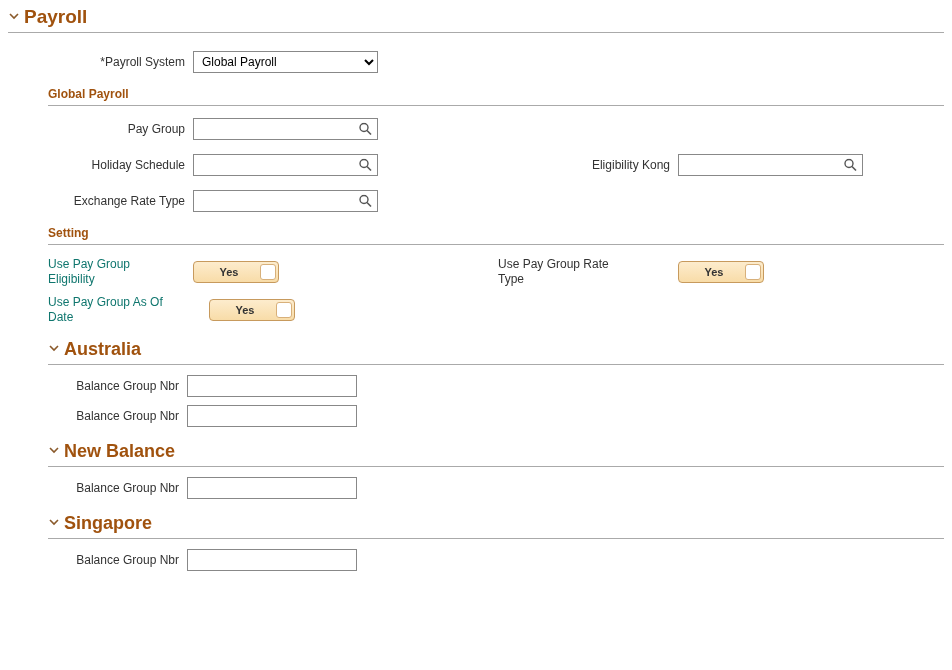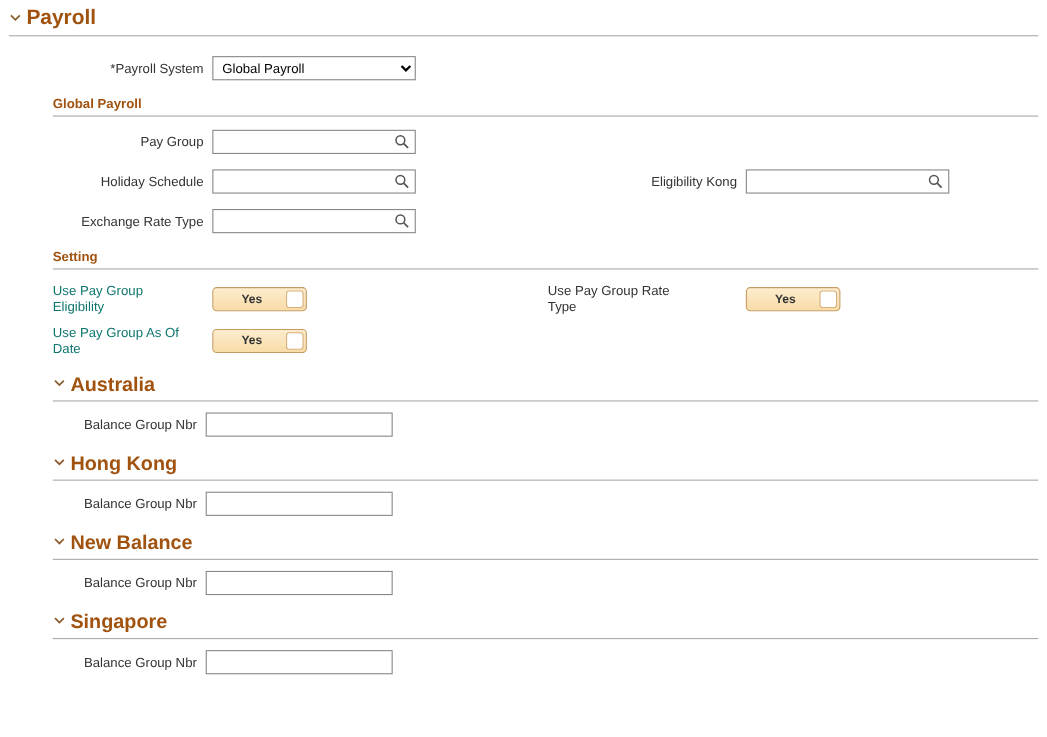--- a/index.html
+++ b/index.html
@@ -265,21 +265,21 @@
         <span>Use Pay Group Rate</span><br>
         <span>Type</span>
       </div>
       <div class="toggle">
         <span class="tlabel">Yes</span>
         <span class="knob"></span>
       </div>
     </div>
   </div>
 
-  <div class="row" style="margin-bottom:8px;">
+  <div class="row" style="margin-bottom:8px;gap:16px;">
     <div class="label-multi">
       <span>Use Pay Group As Of</span><br>
       <span>Date</span>
     </div>
     <div class="toggle">
       <span class="tlabel">Yes</span>
       <span class="knob"></span>
     </div>
   </div>
 
@@ -289,28 +289,20 @@
           <path d="M2 4 L6 8 L10 4" fill="none" stroke="#8a5a2b" stroke-width="1.6"></path>
         </svg>
     </span>
     <span class="title">Australia</span>
   </div>
   <div class="sub-row">
     <div class="sub-label">Balance Group Nbr</div>
     <input class="txt-plain" type="text" value="" style="">
   </div>
 
-  <div class="subhead-chev">
-    <span class="chev">
-      <svg width="12" height="12" viewBox="0 0 12 12">
-          <path d="M2 4 L6 8 L10 4" fill="none" stroke="#8a5a2b" stroke-width="1.6"></path>
-        </svg>
-    </span>
-    <span class="title">Hong Kong</span>
-  </div>
   <div class="sub-row">
     <div class="sub-label">Balance Group Nbr</div>
     <input class="txt-plain" type="text" value="" style="">
   </div>
 
   <div class="subhead-chev">
     <span class="chev">
       <svg width="12" height="12" viewBox="0 0 12 12">
           <path d="M2 4 L6 8 L10 4" fill="none" stroke="#8a5a2b" stroke-width="1.6"></path>
         </svg>

